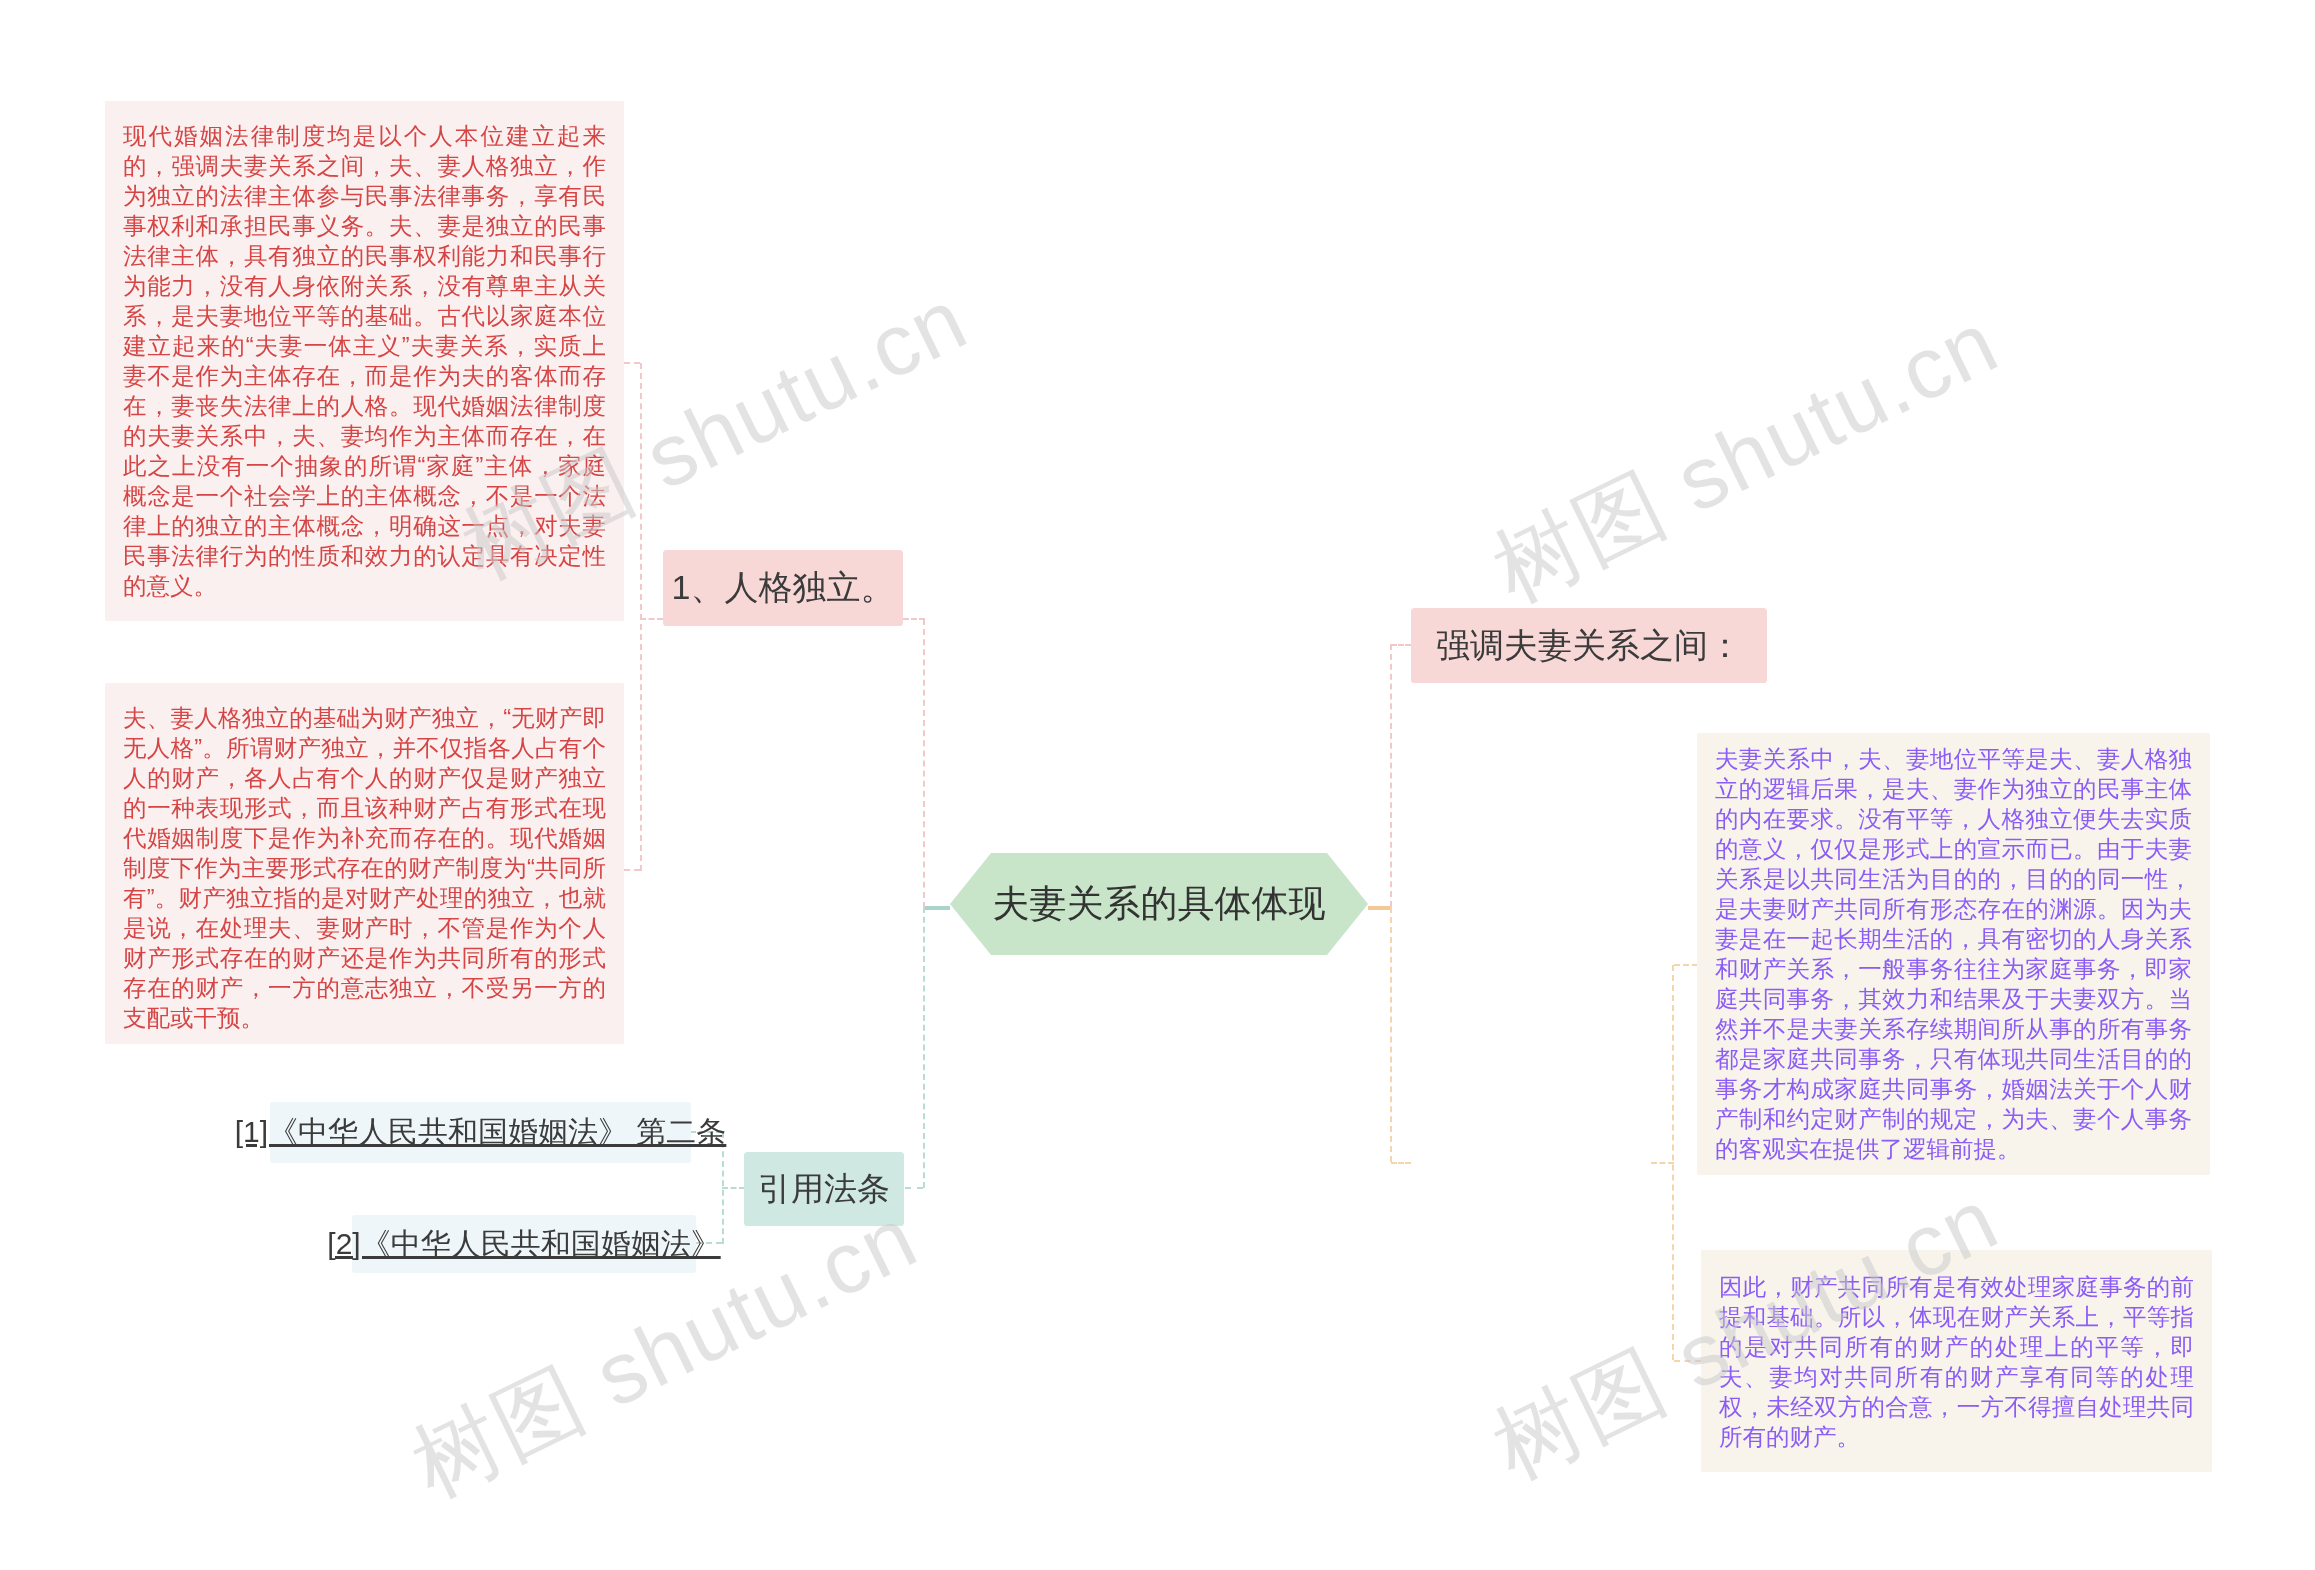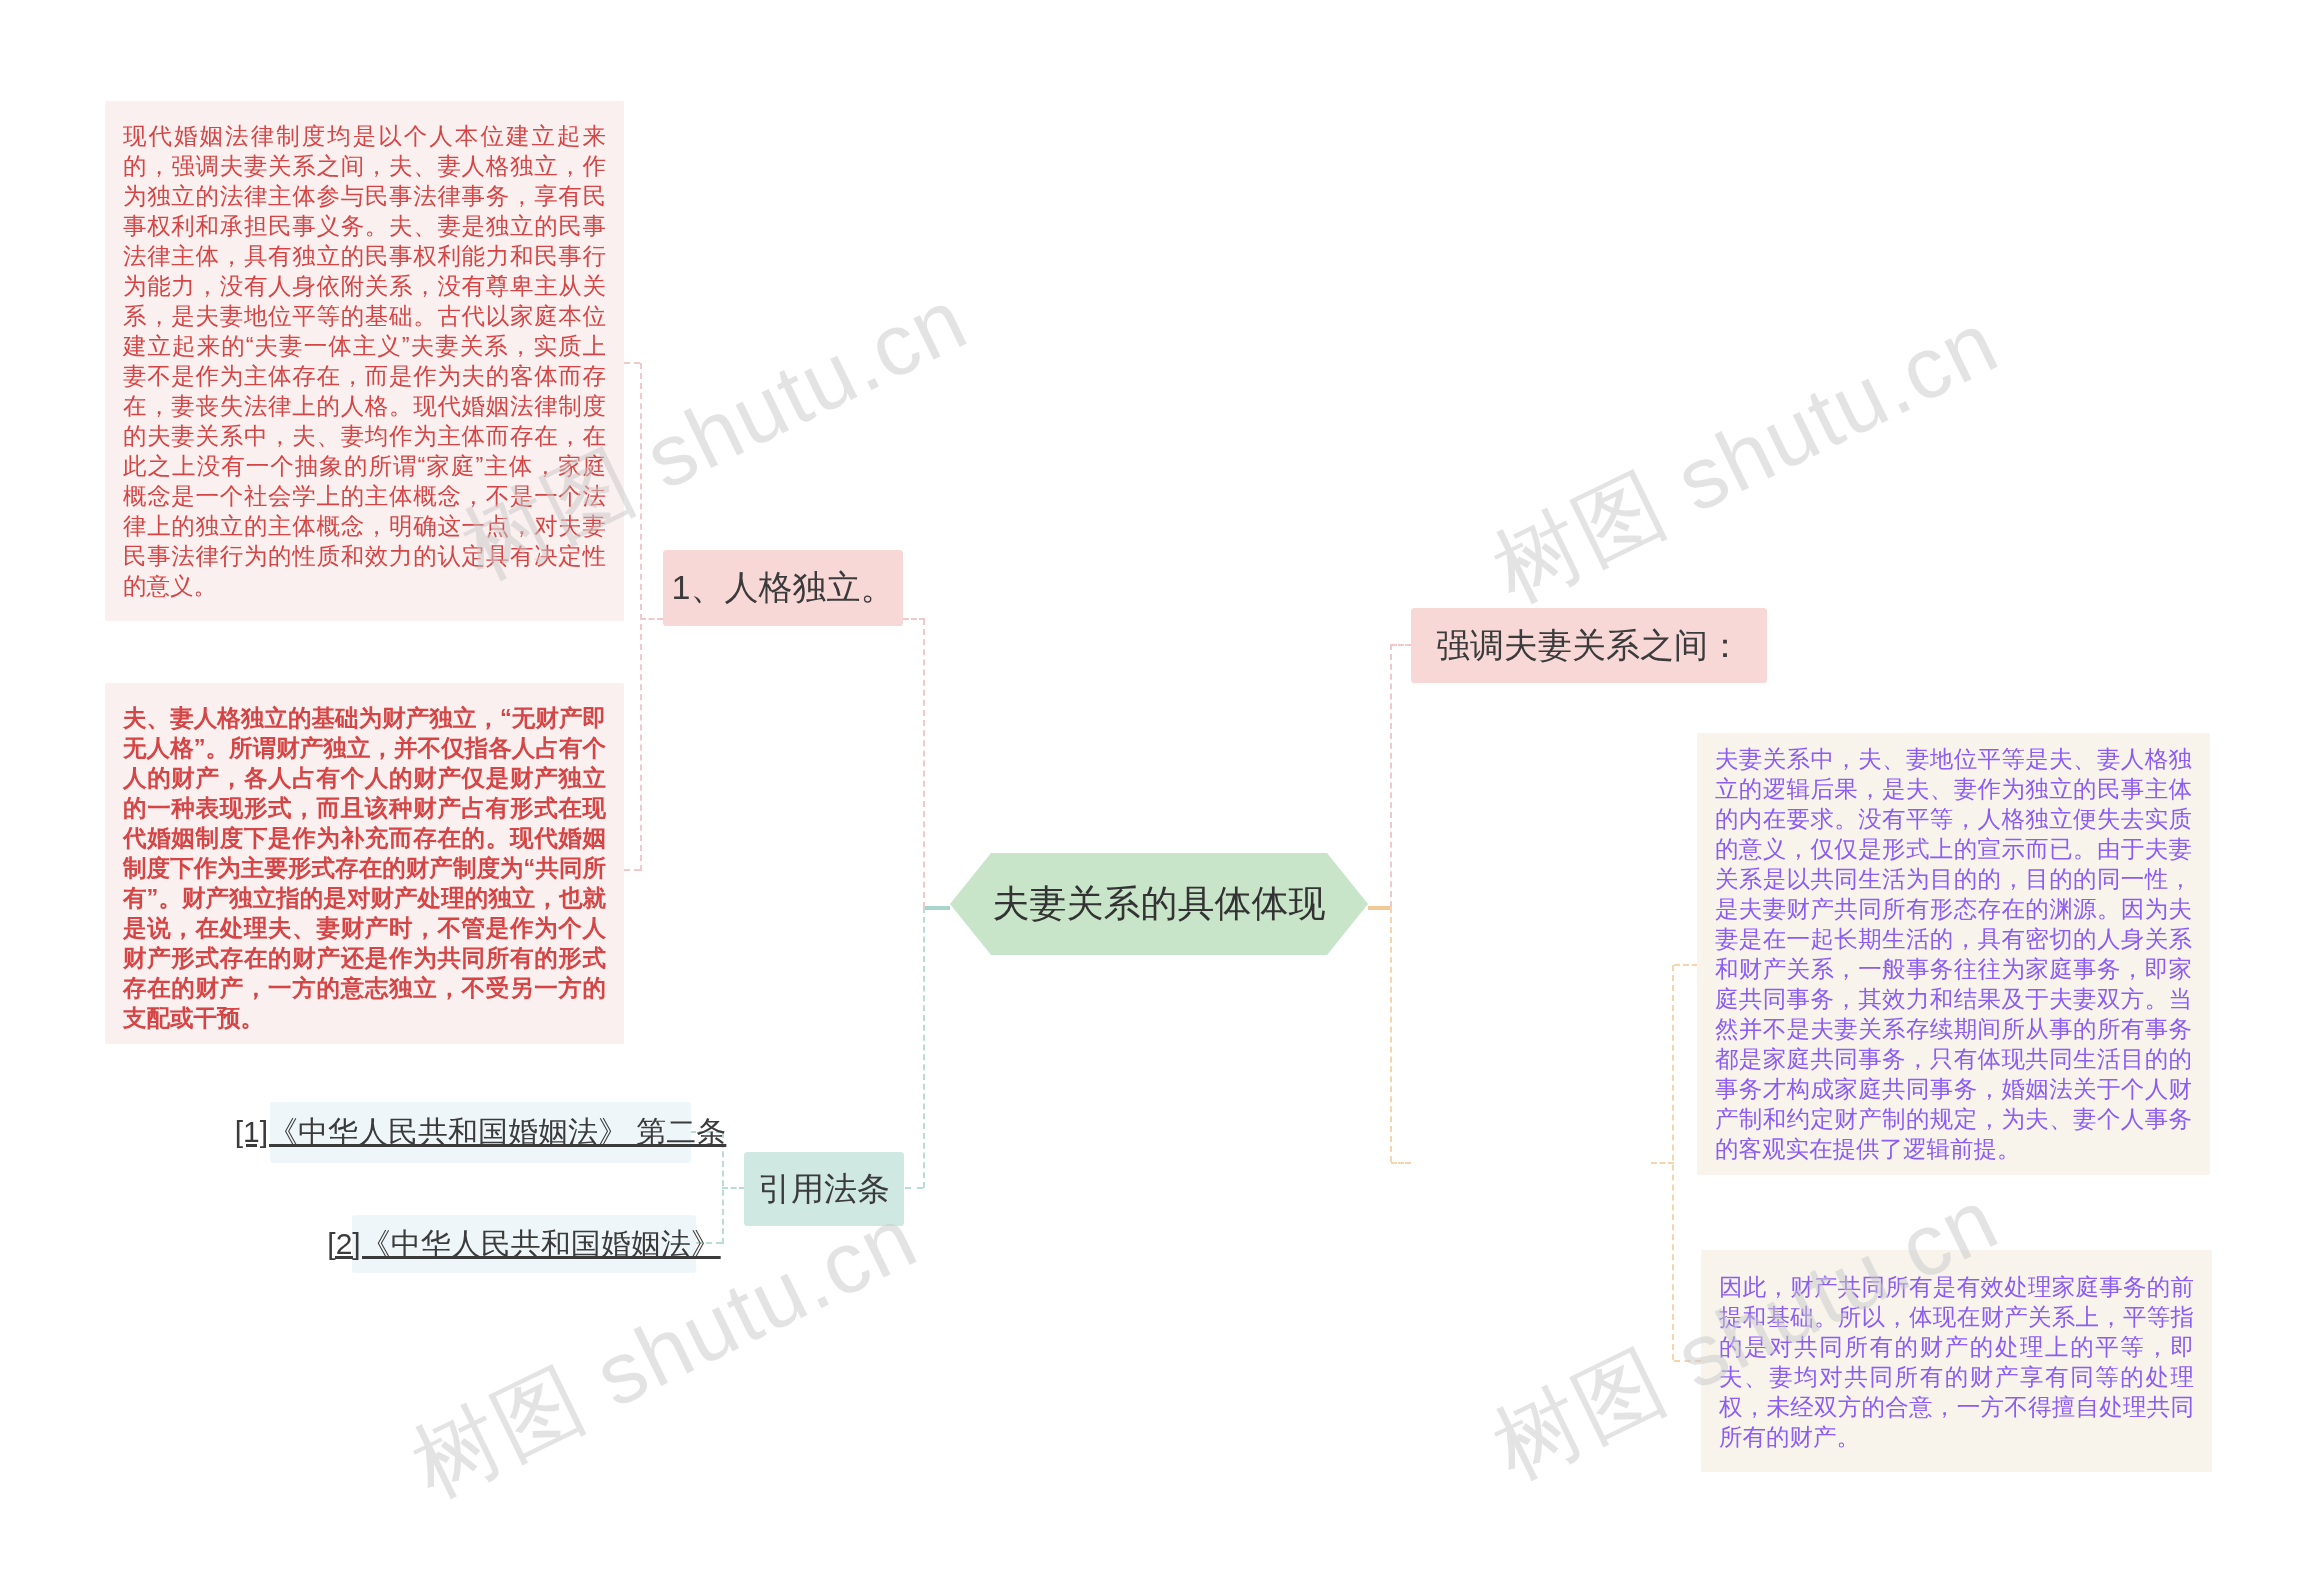--- a/index.html
+++ b/index.html
@@ -76,21 +76,21 @@
   <div class="hline orange-d" style="left:1674px;top:964px;width:23.5px;"></div>
   <div class="hline orange-d" style="left:1674px;top:1360px;width:27px;"></div>
 
   <div class="hexnode">夫妻关系的具体体现</div>
 
   <div class="mapnode pink" style="left:663px;top:550px;width:240px;height:76px;">1、人格独立。</div>
   <div class="mapnode teal" style="left:744px;top:1152px;width:160px;height:74px;font-size:33px;">引用法条</div>
   <div class="mapnode pink" style="left:1411px;top:608px;width:356px;height:75px;">强调夫妻关系之间：</div>
 
   <div class="note red" style="left:105px;top:101px;width:519px;padding-top:20px;padding-bottom:20px;">现代婚姻法律制度均是以个人本位建立起来的，强调夫妻关系之间，夫、妻人格独立，作为独立的法律主体参与民事法律事务，享有民事权利和承担民事义务。夫、妻是独立的民事法律主体，具有独立的民事权利能力和民事行为能力，没有人身依附关系，没有尊卑主从关系，是夫妻地位平等的基础。古代以家庭本位建立起来的“夫妻一体主义”夫妻关系，实质上妻不是作为主体存在，而是作为夫的客体而存在，妻丧失法律上的人格。现代婚姻法律制度的夫妻关系中，夫、妻均作为主体而存在，在此之上没有一个抽象的所谓“家庭”主体，家庭概念是一个社会学上的主体概念，不是一个法律上的独立的主体概念，明确这一点，对夫妻民事法律行为的性质和效力的认定具有决定性的意义。</div>
-  <div class="note red" style="left:105px;top:683px;width:519px;padding-bottom:11px;font-weight:bold;">夫、妻人格独立的基础为财产独立，“无财产即无人格”。所谓财产独立，并不仅指各人占有个人的财产，各人占有个人的财产仅是财产独立的一种表现形式，而且该种财产占有形式在现代婚姻制度下是作为补充而存在的。现代婚姻制度下作为主要形式存在的财产制度为“共同所有”。财产独立指的是对财产处理的独立，也就是说，在处理夫、妻财产时，不管是作为个人财产形式存在的财产还是作为共同所有的形式存在的财产，一方的意志独立，不受另一方的支配或干预。</div>
+  <div class="note red" style="left:105px;top:683px;width:519px;padding-bottom:11px;">夫、妻人格独立的基础为财产独立，“无财产即无人格”。所谓财产独立，并不仅指各人占有个人的财产，各人占有个人的财产仅是财产独立的一种表现形式，而且该种财产占有形式在现代婚姻制度下是作为补充而存在的。现代婚姻制度下作为主要形式存在的财产制度为“共同所有”。财产独立指的是对财产处理的独立，也就是说，在处理夫、妻财产时，不管是作为个人财产形式存在的财产还是作为共同所有的形式存在的财产，一方的意志独立，不受另一方的支配或干预。</div>
   <div class="note cream" style="left:1697px;top:733px;width:513px;padding-top:11px;padding-bottom:11px;">夫妻关系中，夫、妻地位平等是夫、妻人格独立的逻辑后果，是夫、妻作为独立的民事主体的内在要求。没有平等，人格独立便失去实质的意义，仅仅是形式上的宣示而已。由于夫妻关系是以共同生活为目的的，目的的同一性，是夫妻财产共同所有形态存在的渊源。因为夫妻是在一起长期生活的，具有密切的人身关系和财产关系，一般事务往往为家庭事务，即家庭共同事务，其效力和结果及于夫妻双方。当然并不是夫妻关系存续期间所从事的所有事务都是家庭共同事务，只有体现共同生活目的的事务才构成家庭共同事务，婚姻法关于个人财产制和约定财产制的规定，为夫、妻个人事务的客观实在提供了逻辑前提。</div>
   <div class="note cream" style="left:1701px;top:1250px;width:511px;padding-top:22px;">因此，财产共同所有是有效处理家庭事务的前提和基础。所以，体现在财产关系上，平等指的是对共同所有的财产的处理上的平等，即夫、妻均对共同所有的财产享有同等的处理权，未经双方的合意，一方不得擅自处理共同所有的财产。</div>
 
   <div class="citation" style="left:270px;top:1102px;width:421px;height:61px;">[1]《中华人民共和国婚姻法》 第二条</div>
   <div class="citation" style="left:352px;top:1215px;width:344px;height:58px;">[2]《中华人民共和国婚姻法》</div>
 
 </div>
 
 
 </body></html>

